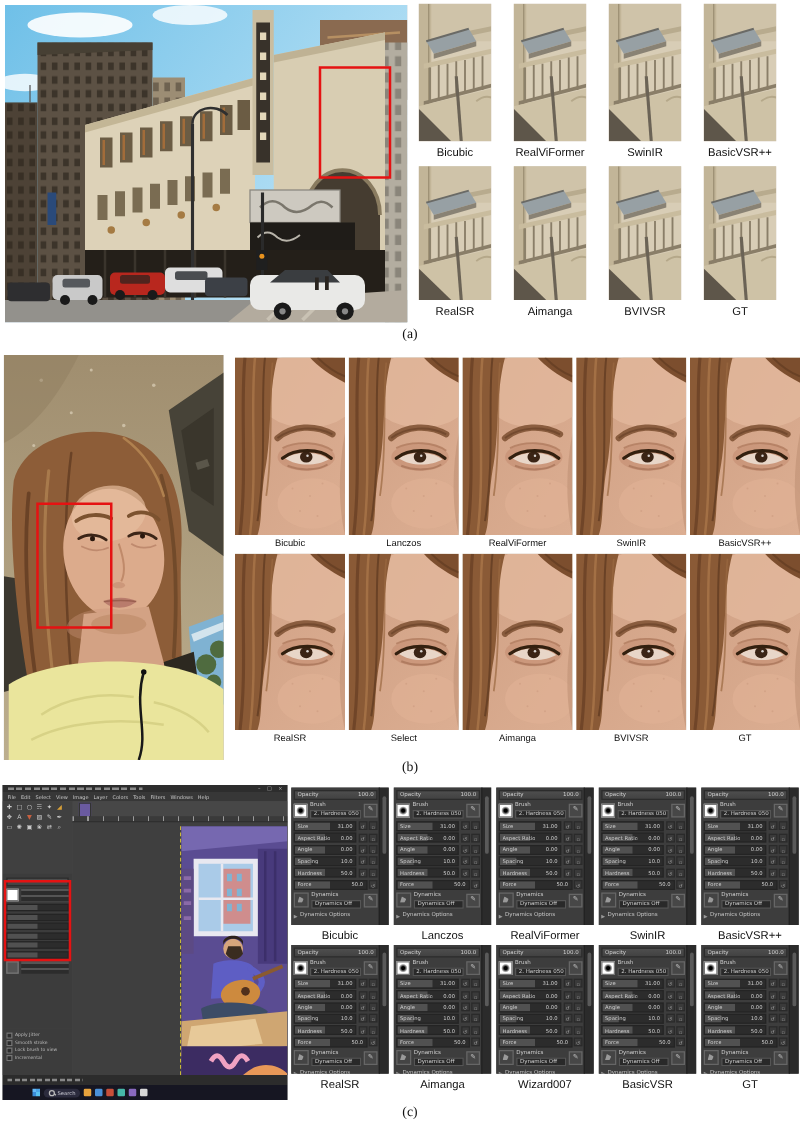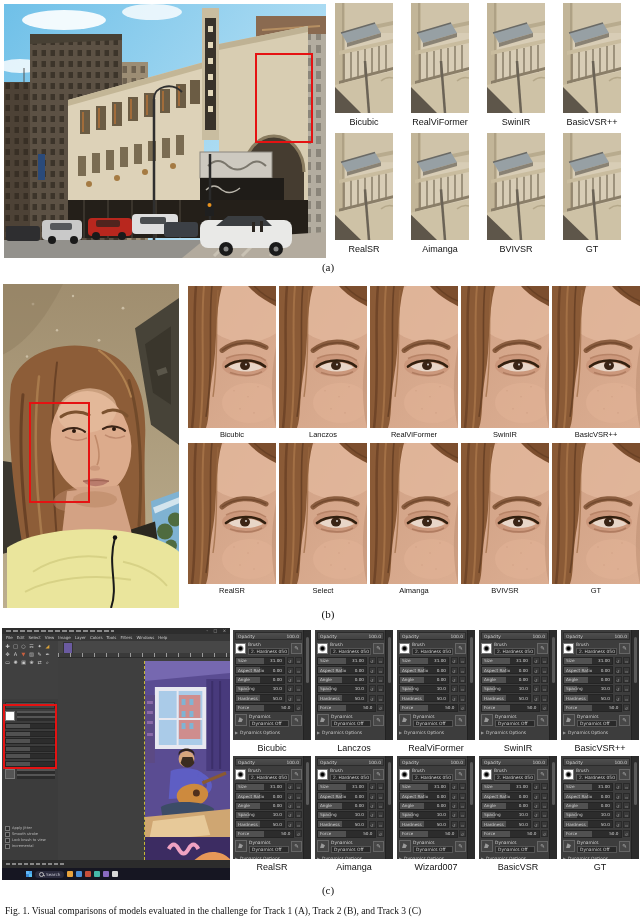--- a/index.html
+++ b/index.html
@@ -1896,14 +1896,13 @@
       <span>Dynamics Options</span>
     </div>
   </div>
   <div class="gp-scroll"></div>
 </div>
       <figcaption class="tlabel">GT</figcaption>
       </figure>
   </div>
   <div class="panel-letter" style="top:884px;">(c)</div>
 
-  <div class="caption">Fig. 1. Visual comparisons of models evaluated in the challenge for Track 1 (A), Track 2 (B), and Track 3 (C)</div>
 </div>
 
 </body></html>

